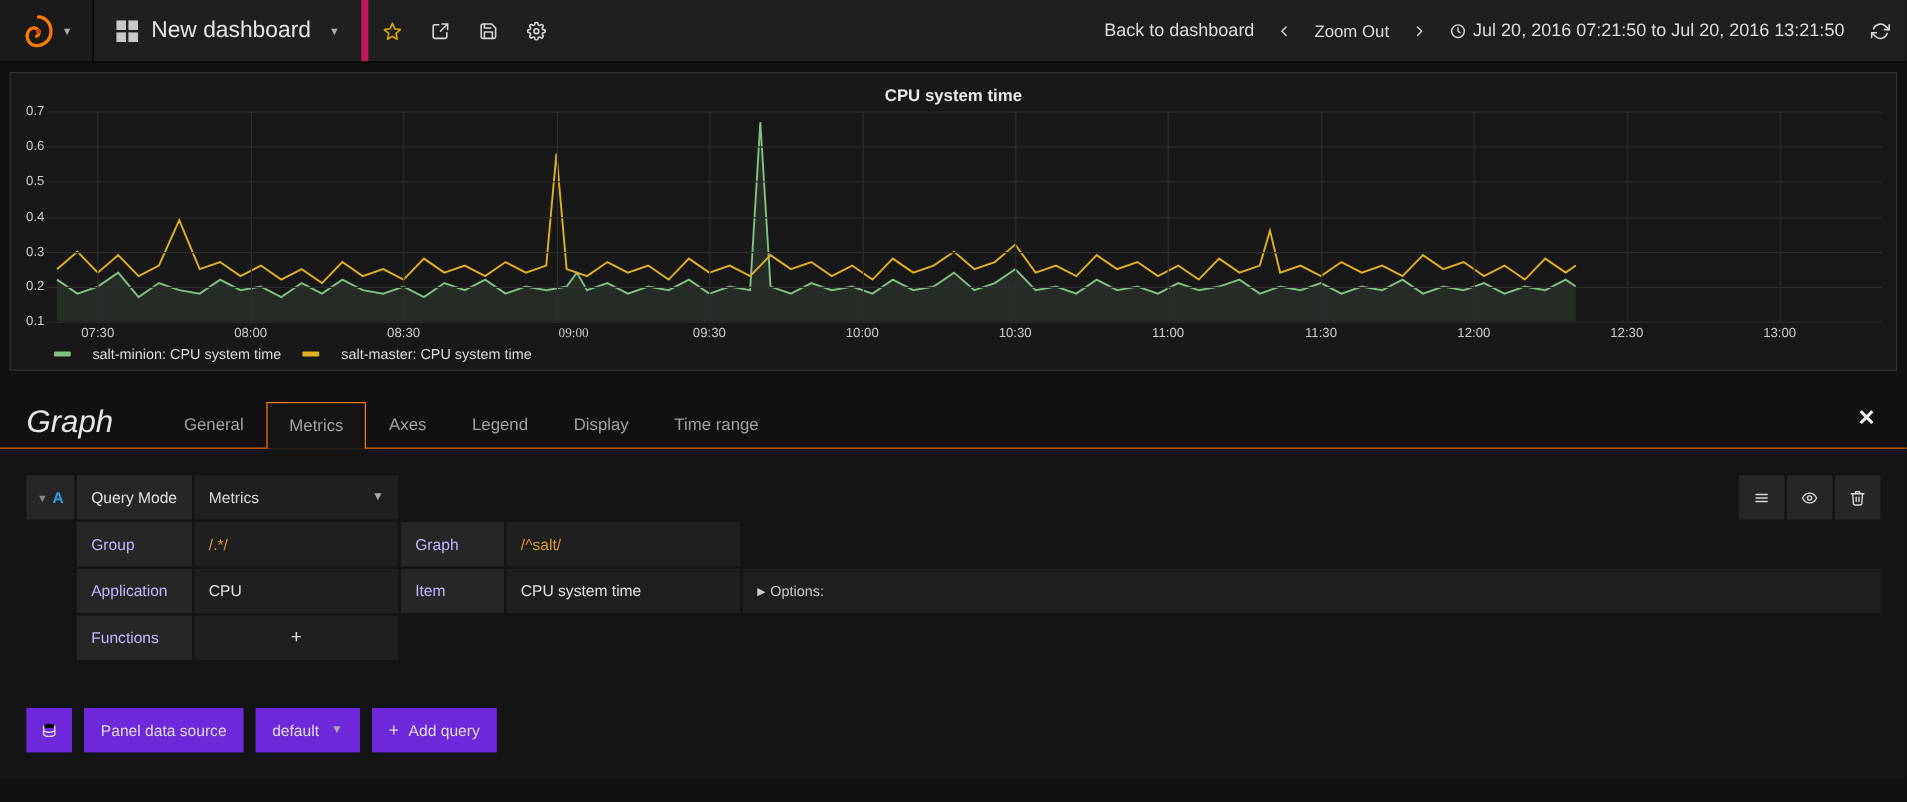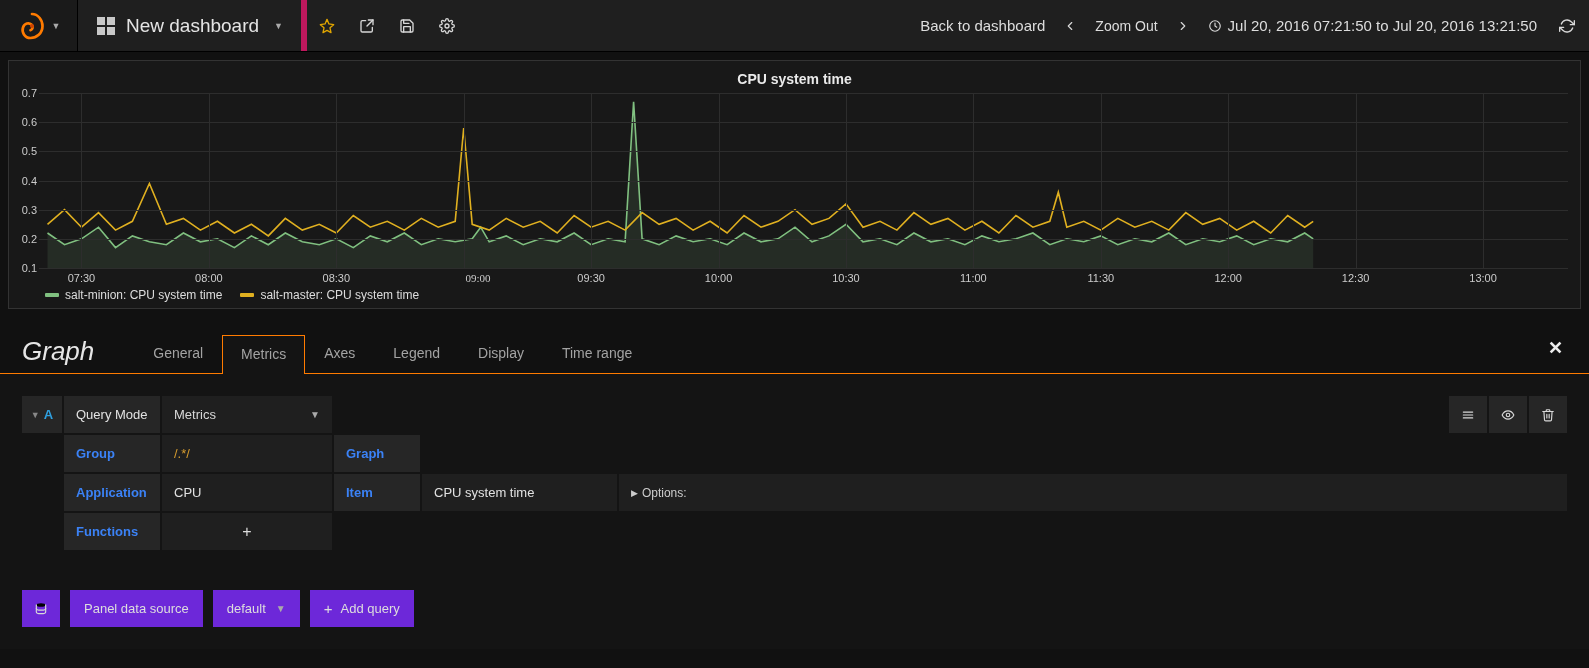--- a/index.html
+++ b/index.html
@@ -59,21 +59,21 @@
     padding: 6px 8px 4px 8px;
   }
   .panel-title { text-align:center; font-weight:bold; font-size:14px; color:#eaeaea; padding:4px 0 6px; }
   .chart-area { position:relative; height:175px; margin-left:22px; margin-right:4px; }
   .grid-line-h { position:absolute; left:0; right:0; border-top:1px solid #2d2d2d; }
   .grid-line-v { position:absolute; top:0; bottom:0; border-left:1px solid #2d2d2d; }
   .y-tick { position:absolute; left:-22px; width:20px; text-align:right; font-size:11px; color:#ccc; transform:translateY(-50%); }
   .x-tick { position:absolute; bottom:-16px; font-size:11px; color:#ccc; transform:translateX(-50%); }
   .chart-svg { position:absolute; inset:0; width:100%; height:100%; }
   .legend-row { display:flex; gap:18px; padding: 20px 2px 2px 28px; font-size:12px; color:#ddd;}
-  .legend-item { display:flex; align-items:center; gap:6px;}
+  .legend-item { display:flex; align-items:center; gap:18px;}
   .legend-swatch { width:14px; height:4px; border-radius:1px;}
 
   
   .editor {
     margin-top: 18px;
     border-bottom: 1px solid #ff7b00;
   }
   .editor-header {
     display:flex; align-items:flex-end;
     padding: 0 22px;
@@ -116,21 +116,21 @@
     margin-bottom: 2px;
   }
   .cell {
     background:#262626;
     display:flex; align-items:center;
     padding: 0 12px;
     height: 37px;
     font-size:13px;
   }
   .cell.light { background:#1f1f1f; }
-  .cell.label { color:#3b82f6; font-weight:700; }
+  .cell.label { color:#c4b5fd; font-weight:400; }
   .cell.value { color:#e2e2e2; }
   .cell.value.regex { color:#d69c2f; }
   .cell.select { justify-content:space-between; }
   .cell.select .caret { font-size:10px; color:#aaa;}
   .cell.iconcell { justify-content:center; padding:0;}
   .query-letter { color:#2fa0e0; font-weight:bold; justify-content:center; gap:4px; padding:0;}
   .query-letter .ctoggle { color:#888; font-size:9px;}
 
   .row2, .row3, .row4 {
     display:grid;
@@ -353,20 +353,23 @@
     </div>
   </div>
 
   <div class="row2">
     <div class="rowspacer"></div>
     <div class="cell label">Group</div>
     <div class="cell light value regex">
         <span>/.*/</span>
       </div>
     <div class="cell label">Graph</div>
+    <div class="cell light value regex">
+        <span>/^salt/</span>
+      </div>
     <div class="rowspacer"></div>
   </div>
 
   <div class="row3">
     <div class="rowspacer"></div>
     <div class="cell label">Application</div>
     <div class="cell light value">
         <span>CPU</span>
       </div>
     <div class="cell label">Item</div>

